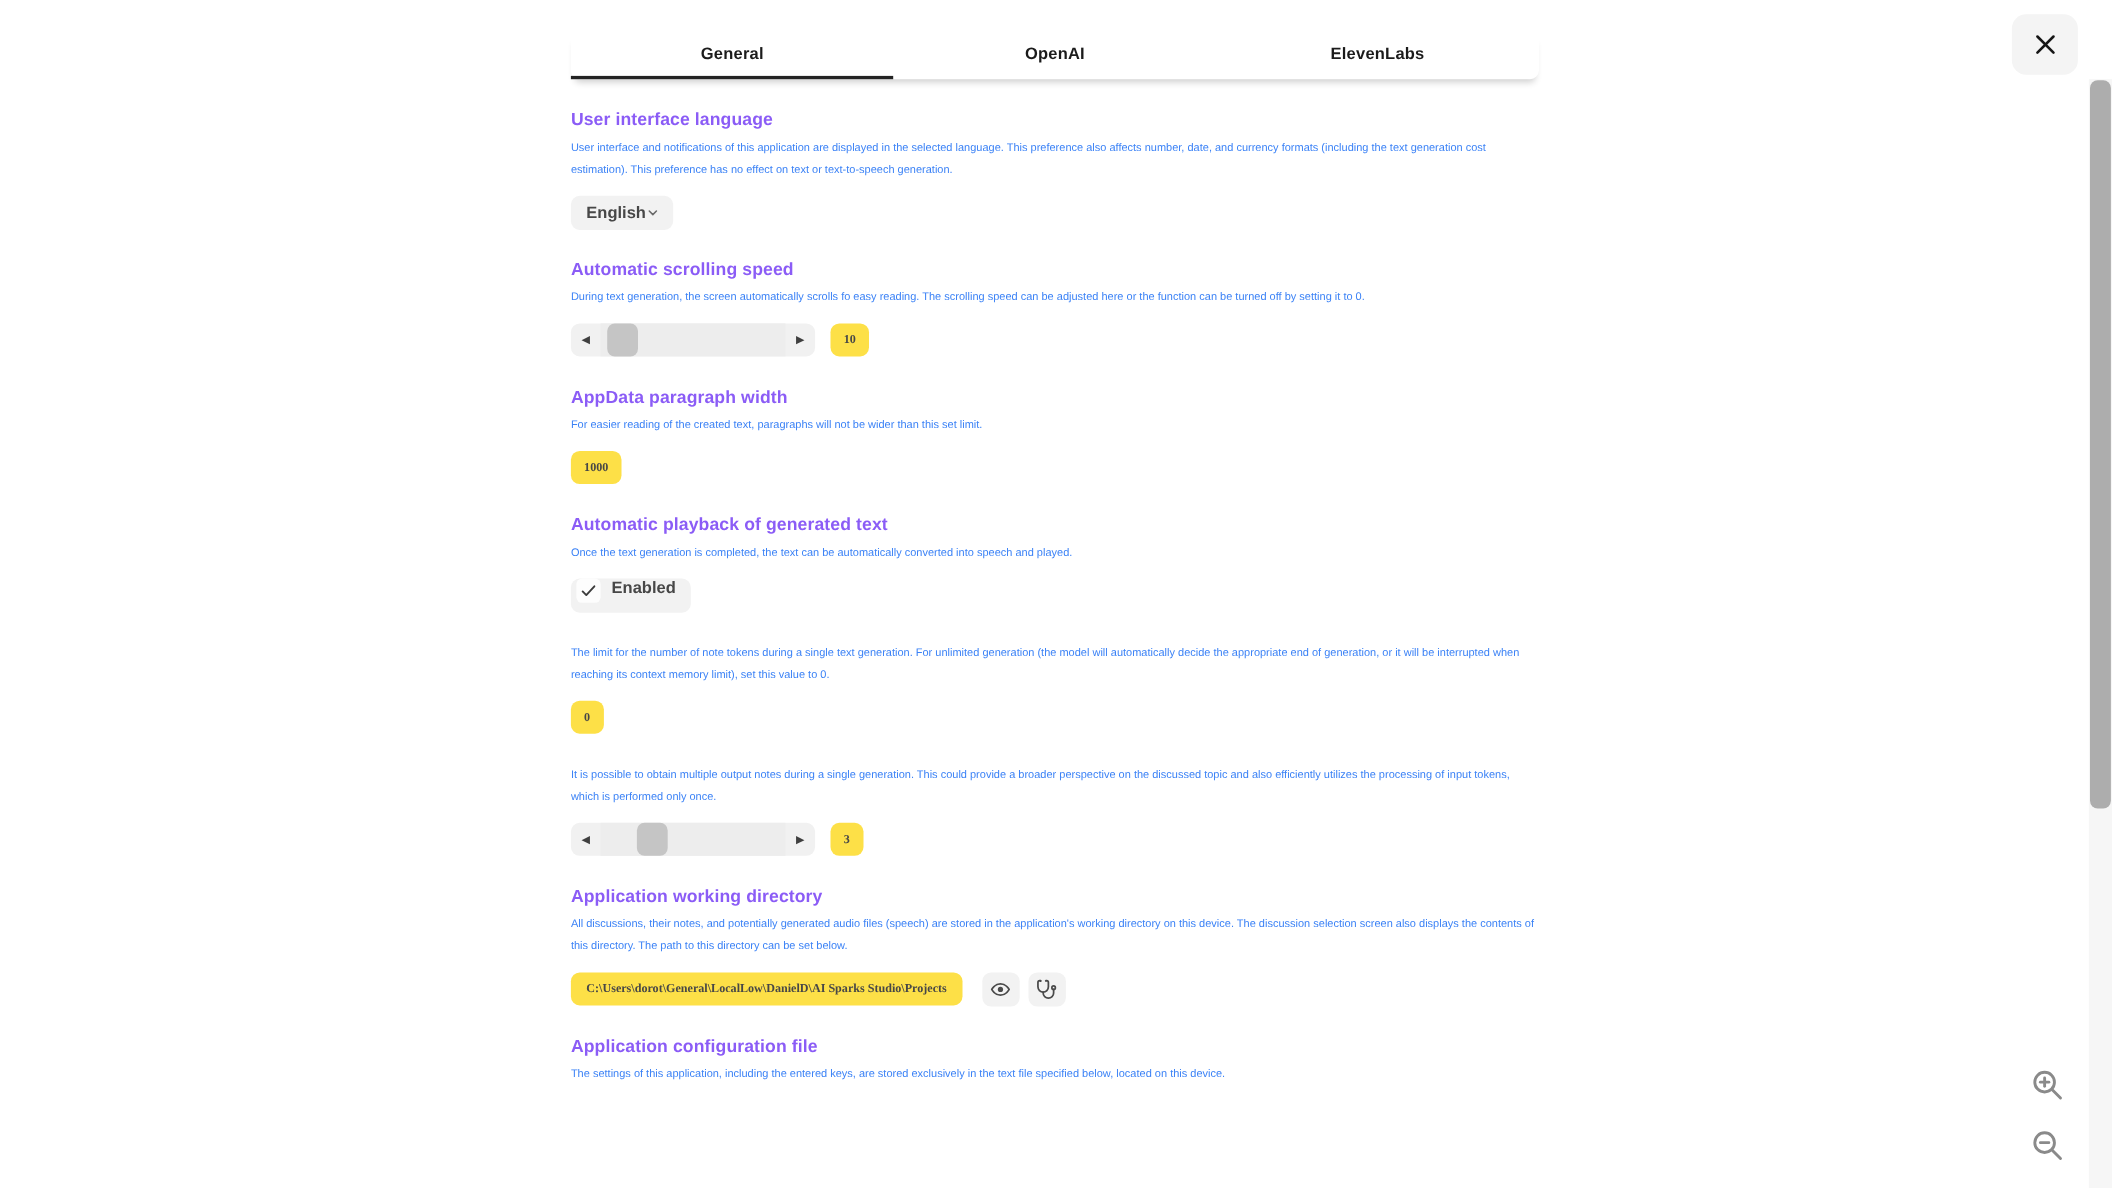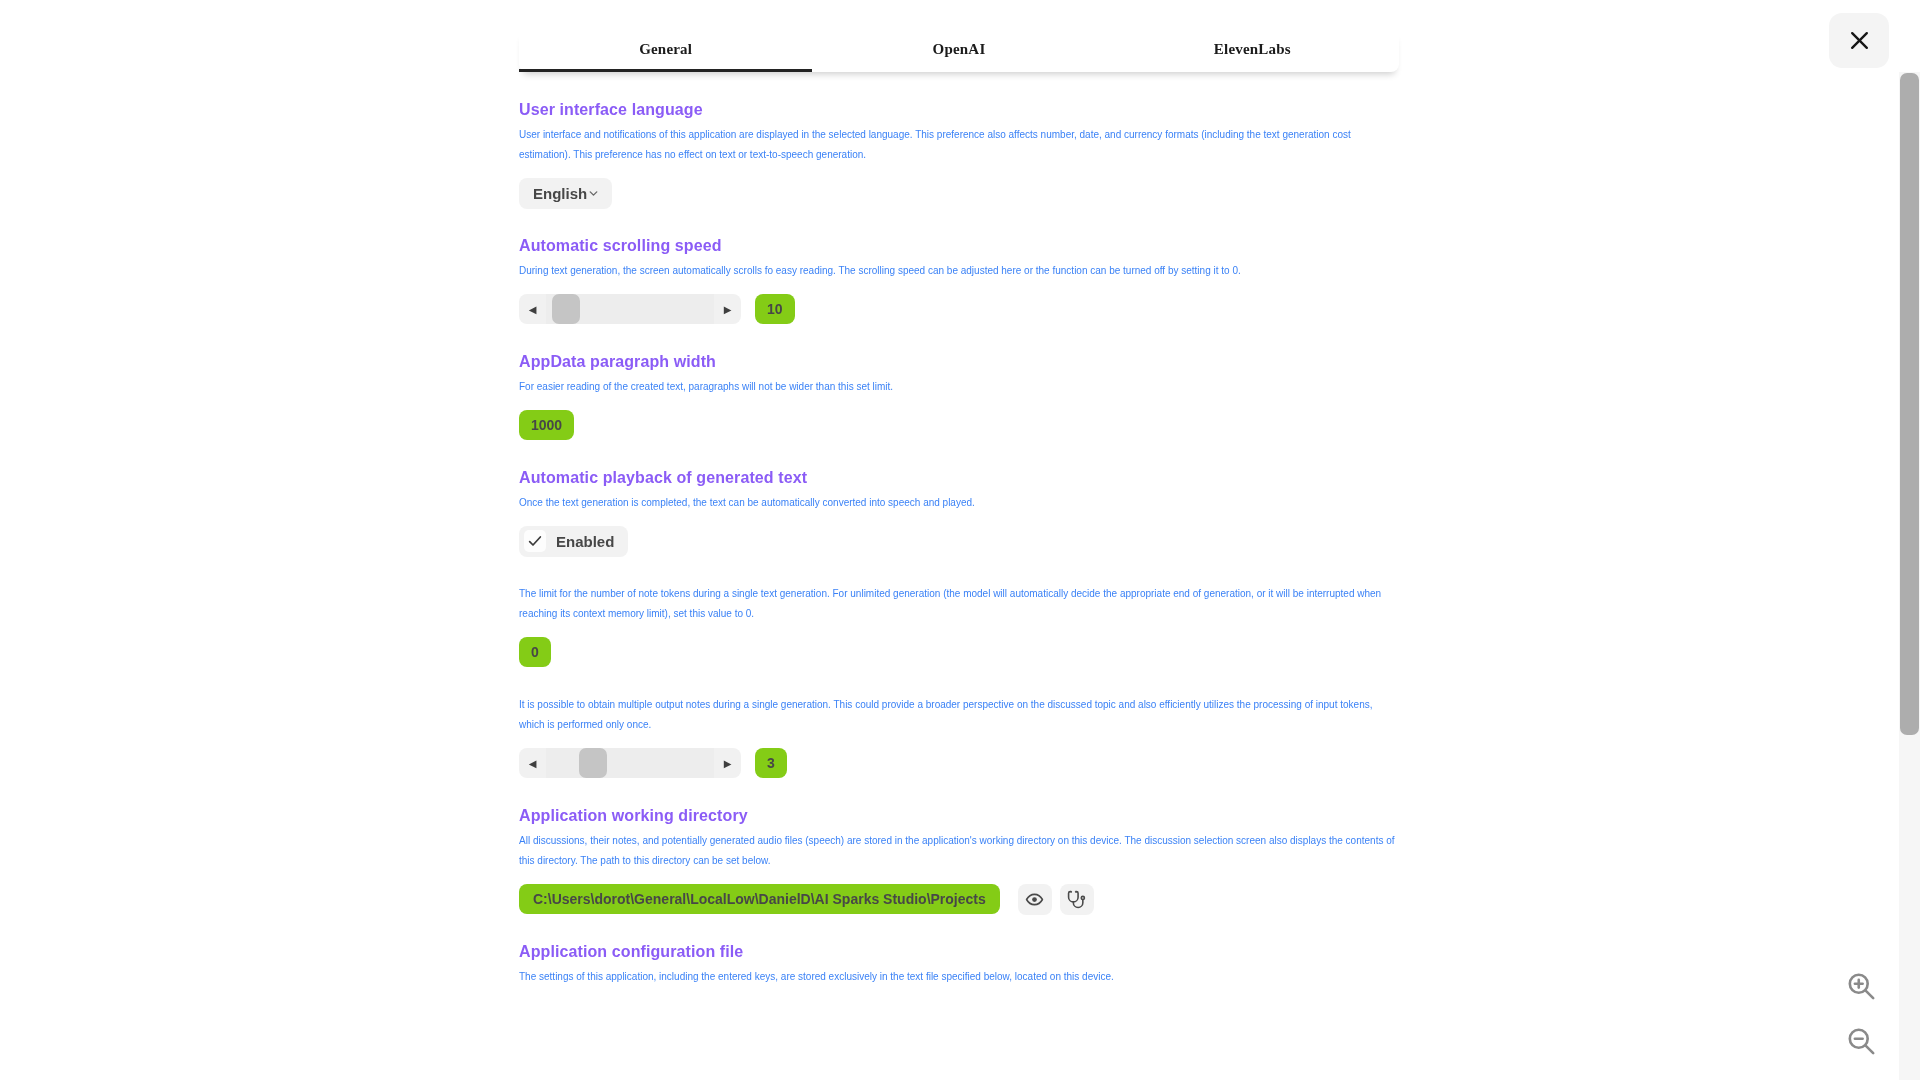--- a/index.html
+++ b/index.html
@@ -20,39 +20,39 @@
   .tabbar{
     display:flex;height:42px;
     box-shadow:0 6px 7px -4px rgba(0,0,0,.20);
     border-radius:0 0 8px 8px;
     background:#fff;
   }
   .tab{
     flex:1;display:flex;align-items:center;justify-content:center;
     font-size:15px;font-weight:700;color:#1b1b1b;letter-spacing:.2px;
     border-bottom:3px solid transparent;cursor:pointer;background:transparent;
-    font-family:Liberation Serif, serif;
+    font-family:Liberation Sans, sans-serif;
   }
   .tab.active{border-bottom-color:#232323;}
   
   .section{margin-top:28px;}
   .section h3{
     margin:0 0 5px 0;font-size:16px;line-height:20px;font-weight:700;color:#8b5cf6;
     letter-spacing:.1px;
   }
   .section p{
     margin:0;font-size:10px;line-height:20px;color:#3b82f6;max-width:880px;
   }
   .ctrl-row{margin-top:13px;display:flex;align-items:center;gap:8px;height:30px;}
   
   .chip{
     display:inline-flex;align-items:center;height:30px;padding:0 12px;
-    background:#84cc16;border:none;border-radius:8px;
-    font-size:14px;font-weight:700;color:#474747;white-space:nowrap;
-    font-family:Liberation Sans, sans-serif;cursor:text;
+    background:#fde047;border:none;border-radius:8px;
+    font-size:11px;font-weight:700;color:#474747;white-space:nowrap;
+    font-family:Liberation Serif, serif;cursor:text;
   }
   
   .select{
     display:inline-flex;align-items:center;height:31px;padding:0 12px 0 14px;
     background:#f2f2f2;border:none;border-radius:8px;cursor:pointer;
     font-size:15px;font-weight:700;color:#474747;font-family:"Liberation Sans",sans-serif;
   }
   
   .hslider{
     display:flex;align-items:center;width:222px;height:30px;
@@ -61,21 +61,21 @@
   .hslider .arr{
     width:27px;height:30px;display:flex;align-items:center;justify-content:center;
     font-size:10px;color:#3f3f3f;cursor:pointer;user-select:none;
   }
   .hslider .track{flex:1;height:30px;position:relative;background:#ededed;}
   .hslider .thumb{
     position:absolute;top:0;width:28px;height:30px;background:#c5c5c5;border-radius:7px;cursor:grab;
   }
   
   .check-pill{
-    display:inline-flex;align-items:center;gap:10px;height:31px;padding:0 14px 0 5px;
+    display:inline-flex;gap:10px;height:31px;padding:0 14px 0 5px;
     background:#f2f2f2;border:none;border-radius:8px;cursor:pointer;
     font-size:15px;font-weight:700;color:#474747;font-family:"Liberation Sans",sans-serif;
   }
   .check-pill .cbox{
     width:22px;height:22px;background:#fdfdfd;border-radius:5px;
     display:flex;align-items:center;justify-content:center;
   }
   
   .icon-btn{
     width:34px;height:31px;background:#f2f2f2;border:none;border-radius:8px;

